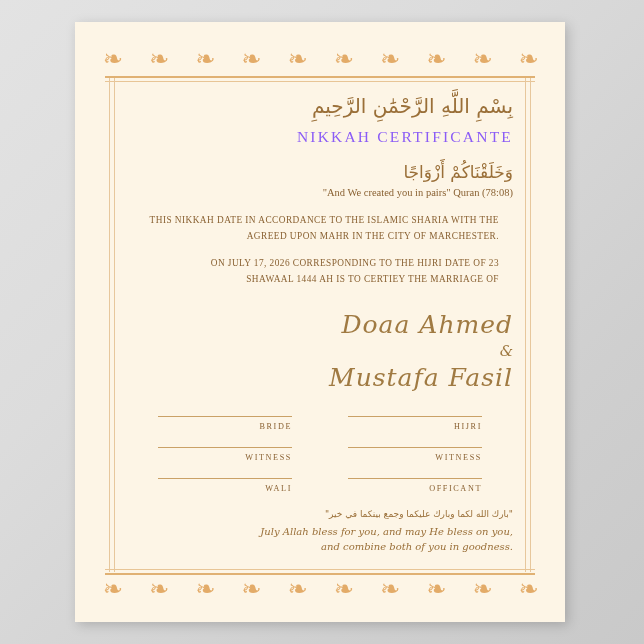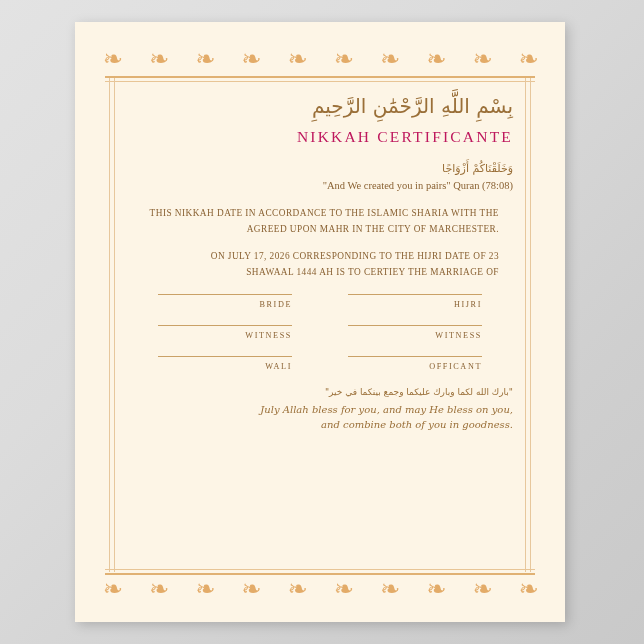--- a/index.html
+++ b/index.html
@@ -111,27 +111,27 @@
     font-size: 20px;
     color: #9a6f38;
     margin-top: 6px;
     margin-bottom: 10px;
     direction: rtl;
   }
 
   .cert-title {
     font-size: 15.5px;
     letter-spacing: 2.2px;
-    color: #be185d;
+    color: #8b5cf6;
     margin-bottom: 16px;
   }
 
   .ayah-ar {
     font-family: "DejaVu Sans", sans-serif;
-    font-size: 11px;
+    font-size: 17px;
     color: #9a6f38;
     direction: rtl;
     margin-bottom: 5px;
   }
 
   .ayah-en {
     font-size: 10.5px;
     color: #8a6233;
     margin-bottom: 14px;
   }
@@ -262,20 +262,25 @@
 
     <div class="body-para">
       <div>THIS NIKKAH DATE IN ACCORDANCE TO THE ISLAMIC SHARIA WITH THE</div>
       <div>AGREED UPON MAHR IN THE CITY OF MARCHESTER.</div>
     </div>
     <div class="body-para">
       <div>ON JULY 17, 2026 CORRESPONDING TO THE HIJRI DATE OF 23</div>
       <div>SHAWAAL 1444 AH IS TO CERTIEY THE MARRIAGE OF</div>
     </div>
 
+    <div class="names">
+      <div class="name">Doaa Ahmed</div>
+      <div class="amp">&amp;</div>
+      <div class="name">Mustafa Fasil</div>
+    </div>
 
     <div class="sig-grid">
       <div class="sig-row">
         <div class="sig-cell">
           <div class="sig-line"></div>
           <div class="sig-label">BRIDE</div>
         </div>
         <div class="sig-cell">
           <div class="sig-line"></div>
           <div class="sig-label">HIJRI</div>

